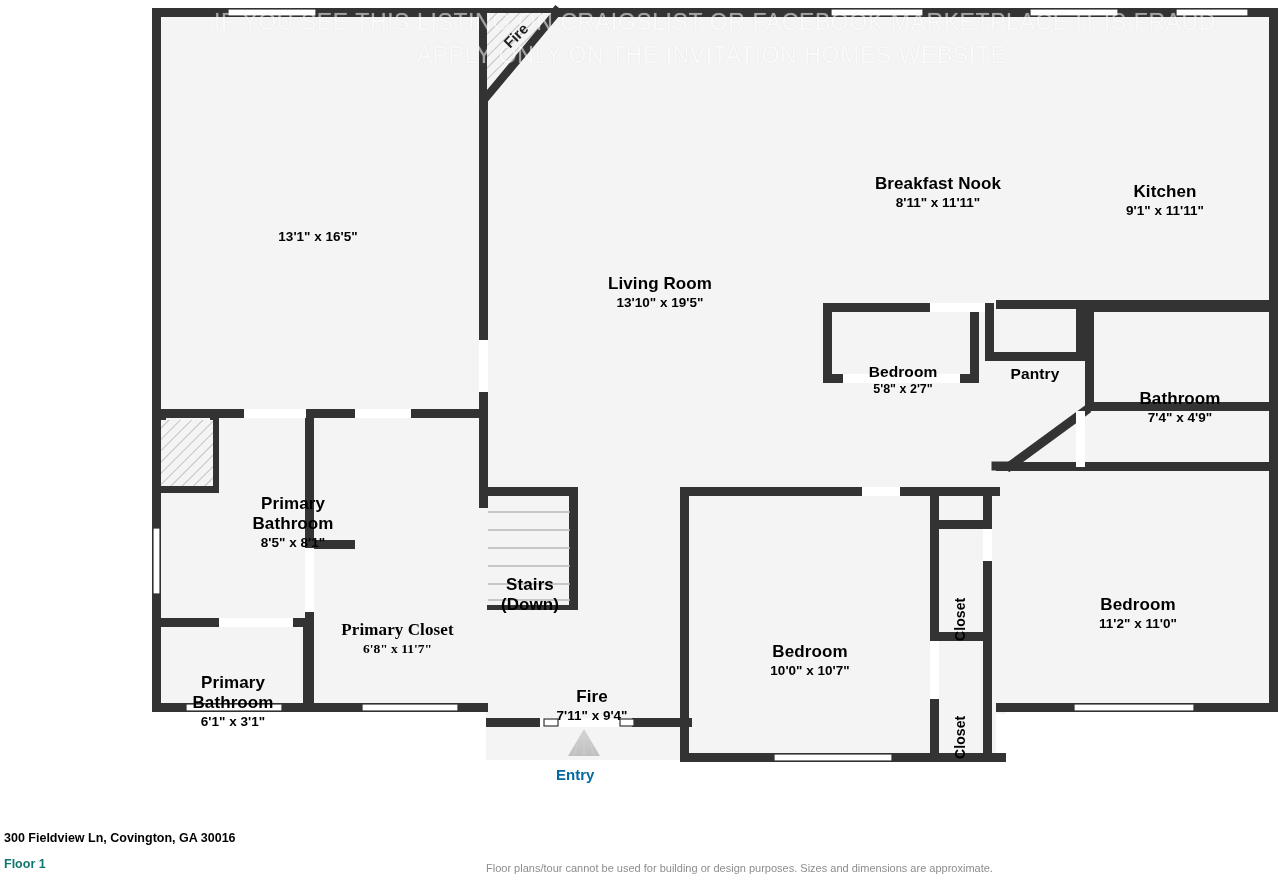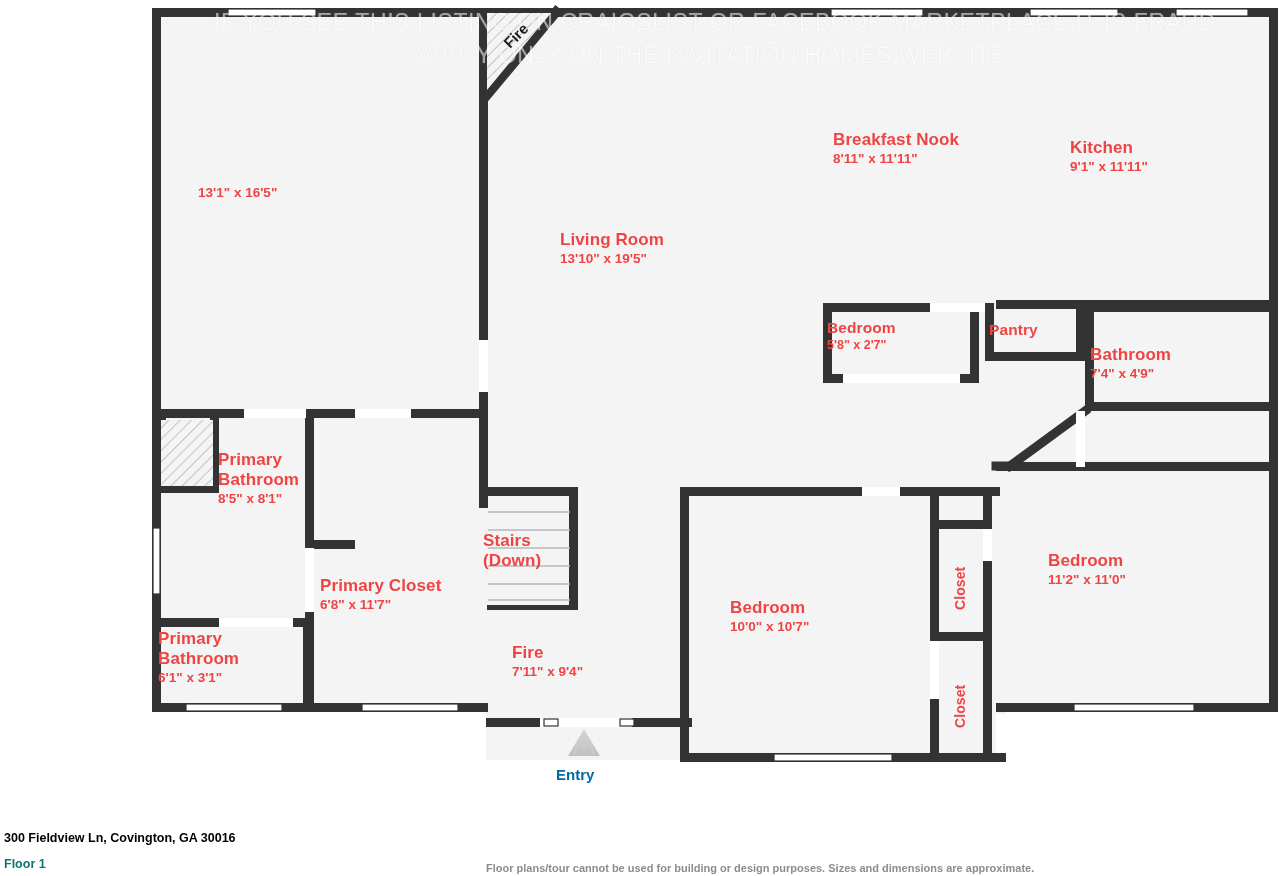--- a/index.html
+++ b/index.html
@@ -17,25 +17,26 @@
   }
   #plan-svg {
     position: absolute;
     left: 0;
     top: 0;
     width: 1280px;
     height: 876px;
   }
   .room-label {
     position: absolute;
-    text-align: left;
-    color: #ef4444;
+    text-align: center;
+    color: #000000;
     line-height: 1.18;
     white-space: nowrap;
     pointer-events: none;
+    margin-top: 44px;
   }
   .room-label .rname {
     display: block;
     font-size: 17px;
     font-weight: bold;
     letter-spacing: 0.1px;
   }
   .room-label .rdim {
     display: block;
     font-size: 13.5px;
@@ -95,21 +96,21 @@
     top: 857px;
     font-size: 12.5px;
     font-weight: bold;
     color: #0f766e;
   }
   .footer-disclaimer {
     position: absolute;
     left: 486px;
     top: 862px;
     font-size: 11px;
-    font-weight: bold;
+    font-weight: normal;
     color: #8d8d8d;
   }
 </style>
 </head>
 <body>
 
 <div id="page">
 
   <svg id="plan-svg" viewBox="0 0 1280 876">
     <defs>
@@ -345,21 +346,21 @@
   <div class="room-label" style="left:730px; top:598px; width:160px;">
     <span class="rname">Bedroom</span>
     <span class="rdim">10'0" x 10'7"</span>
   </div>
 
   <div class="room-label" style="left:218px; top:450px; width:150px; white-space:normal;">
     <span class="rname" style="white-space:normal;">Primary<br>Bathroom</span>
     <span class="rdim">8'5" x 8'1"</span>
   </div>
 
-  <div class="room-label" style="left:320px; top:576px; width:155px;">
+  <div class="room-label" style="left:320px; top:576px; width:155px;font-family:Liberation Serif, serif;">
     <span class="rname">Primary Closet</span>
     <span class="rdim">6'8" x 11'7"</span>
   </div>
 
   <div class="room-label" style="left:158px; top:629px; width:150px; white-space:normal;">
     <span class="rname" style="white-space:normal;">Primary<br>Bathroom</span>
     <span class="rdim">6'1" x 3'1"</span>
   </div>
 
   <div class="room-label" style="left:483px; top:531px; width:94px;">

